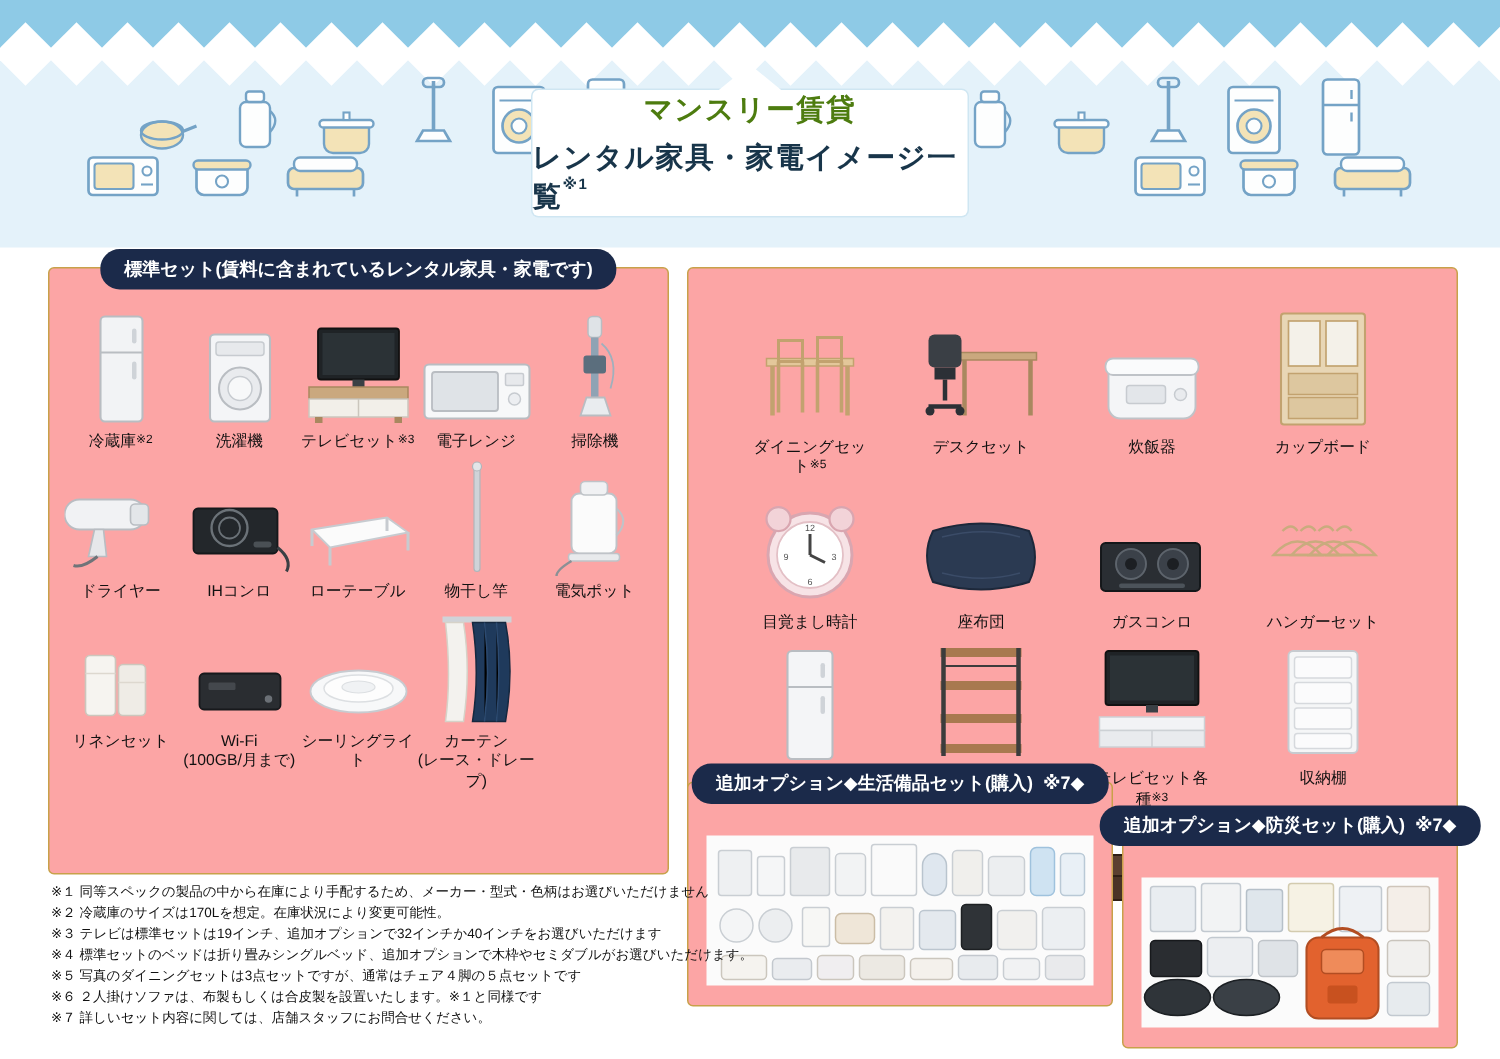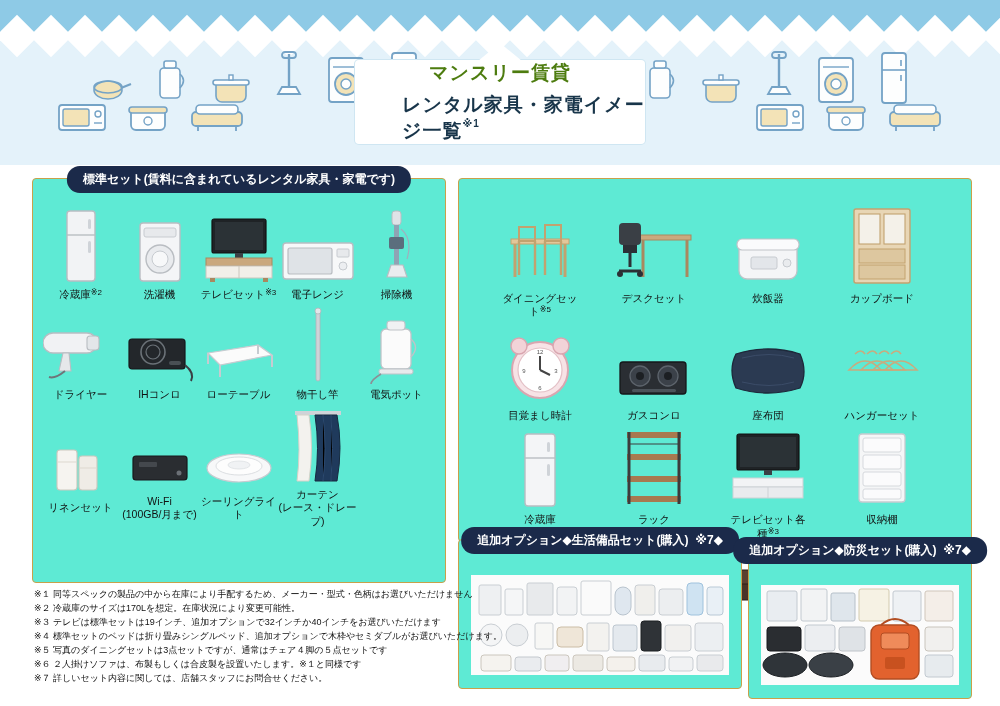--- a/index.html
+++ b/index.html
@@ -41,48 +41,48 @@
     border-radius:4px;
     box-shadow:0 0 0 1px #cfe6f2;
     display:flex;flex-direction:column;align-items:center;justify-content:center;
   }
   .title-box:before{
     content:"";position:absolute;top:-17px;left:50%;transform:translateX(-50%);
     border-left:22px solid transparent;border-right:22px solid transparent;
     border-bottom:18px solid #ffffff;
   }
   .title-line1{font-size:19px;color:#4d7c0f;letter-spacing:1px;font-weight:bold;}
-  .title-line2{font-size:19px;color:#18354a;letter-spacing:1px;font-weight:bold;margin-top:6px;padding-left:47px;}
+  .title-line2{font-size:19px;color:#18354a;letter-spacing:1px;font-weight:bold;margin-top:6px;}
   .title-line2 .sup{font-size:10px;vertical-align:top;}
 
   
   .panel{
-    position:absolute;border:1px solid #c8a14a;border-radius:4px;background:#5eead4;
+    position:absolute;border:1px solid #c8a14a;border-radius:4px;background:#fca5a5;
   }
   .panel-title{
     position:absolute;top:-13px;left:50%;transform:translateX(-50%);
     background:#1b2a4a;color:#fff;font-size:12px;font-weight:bold;
     padding:5px 16px;border-radius:13px;white-space:nowrap;
   }
   #panel-standard{left:32px;top:178px;width:412px;height:403px;}
   #panel-option{left:458px;top:178px;width:512px;height:362px;}
-  #panel-living{left:458px;top:539px;width:282px;height:148px;text-decoration:underline;}
+  #panel-living{left:458px;top:521px;width:282px;height:148px;text-decoration:underline;}
   #panel-disaster{left:748px;top:549px;width:222px;height:148px;}
 
   .grid{display:flex;flex-wrap:wrap;}
   .cell{display:flex;flex-direction:column;align-items:center;}
   .cell .thumb{display:flex;align-items:flex-end;justify-content:center;}
   .cell .cap{
     font-size:10.5px;color:#111;text-align:center;line-height:1.25;margin-top:3px;
     white-space:pre-line;
   }
   .cap .sup{font-size:8px;vertical-align:top;}
 
   
-  #std-grid{position:absolute;left:8px;top:26px;width:396px;align-items:center;}
+  #std-grid{position:absolute;left:8px;top:26px;width:396px;}
   #std-grid .cell{width:79px;margin-bottom:4px;}
   #std-grid .thumb{height:80px;}
 
   
   #opt-grid{position:absolute;left:8px;top:24px;width:496px;}
   #opt-grid .cell{width:82px;margin-bottom:2px;margin-left:32px;}
   #opt-grid .thumb{height:86px;}
 
   .photo-strip{display:flex;align-items:flex-end;justify-content:center;gap:3px;}
 
@@ -550,41 +550,41 @@
               <text x="53" y="43" font-size="6" text-anchor="middle" fill="#555">3</text>
               <text x="37" y="60" font-size="6" text-anchor="middle" fill="#555">6</text>
               <text x="21" y="43" font-size="6" text-anchor="middle" fill="#555">9</text>
             </svg>
         </div>
         <div class="cap"><span>目覚まし時計</span><span class="sup"></span></div>
       </div>
 
       <div class="cell">
         <div class="thumb">
+          <svg width="80" height="72" viewBox="0 0 80 72">
+              <path d="M8 20 q32 -10 64 0 q8 18 0 34 q-32 10 -64 0 q-8 -18 0 -34 z" fill="#2b3a52" stroke="#1d283a" stroke-width="1.3"></path>
+              <path d="M14 24 q28 -7 52 0" stroke="#3b4c68" stroke-width="1" fill="none"></path>
+              <path d="M14 48 q28 7 52 0" stroke="#3b4c68" stroke-width="1" fill="none"></path>
+            </svg>
+        </div>
+        <div class="cap"><span>座布団</span><span class="sup"></span></div>
+      </div>
+
+      <div class="cell">
+        <div class="thumb">
           <svg width="80" height="58" viewBox="0 0 80 58">
               <rect x="6" y="14" width="66" height="32" rx="3" fill="#2a2e33" stroke="#14171a" stroke-width="1.3"></rect>
               <circle cx="26" cy="28" r="10" fill="#3b4149" stroke="#5d646c" stroke-width="1.3"></circle>
               <circle cx="54" cy="28" r="10" fill="#3b4149" stroke="#5d646c" stroke-width="1.3"></circle>
               <circle cx="26" cy="28" r="4" fill="#1c1f23"></circle>
               <circle cx="54" cy="28" r="4" fill="#1c1f23"></circle>
               <rect x="18" y="41" width="44" height="3" rx="1.5" fill="#4c535a"></rect>
             </svg>
         </div>
         <div class="cap"><span>ガスコンロ</span><span class="sup"></span></div>
-      </div>
-
-      <div class="cell">
-        <div class="thumb">
-          <svg width="80" height="72" viewBox="0 0 80 72">
-              <path d="M8 20 q32 -10 64 0 q8 18 0 34 q-32 10 -64 0 q-8 -18 0 -34 z" fill="#2b3a52" stroke="#1d283a" stroke-width="1.3"></path>
-              <path d="M14 24 q28 -7 52 0" stroke="#3b4c68" stroke-width="1" fill="none"></path>
-              <path d="M14 48 q28 7 52 0" stroke="#3b4c68" stroke-width="1" fill="none"></path>
-            </svg>
-        </div>
-        <div class="cap"><span>座布団</span><span class="sup"></span></div>
       </div>
 
 
       <div class="cell">
         <div class="thumb">
           <svg width="82" height="70" viewBox="0 0 82 70">
               <g stroke="#c9ab7e" stroke-width="1.6" fill="none">
             <path d="M14 18 q6 -6 10 0 M8 34 q16 -18 32 0 z"></path>
             <path d="M26 18 q6 -6 10 0 M20 34 q16 -18 32 0 z"></path>
             <path d="M38 18 q6 -6 10 0 M32 34 q16 -18 32 0 z"></path>

